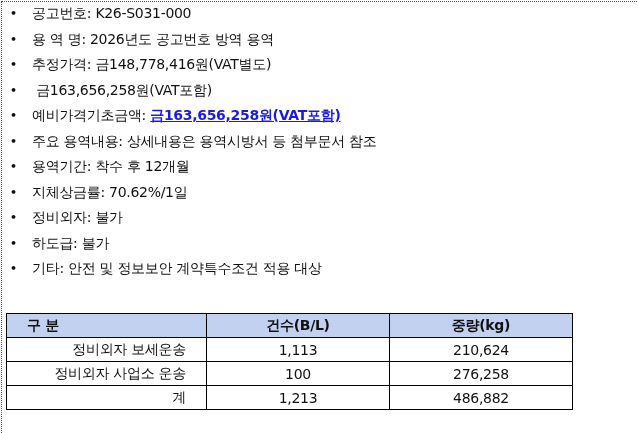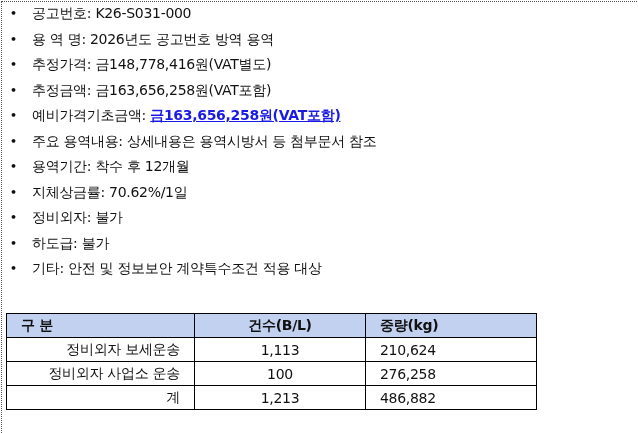--- a/index.html
+++ b/index.html
@@ -71,30 +71,30 @@
       left: 6px;
       top: 313px;
       border-collapse: collapse;
       font-size: 14px;
       letter-spacing: -0.3px;
     }
     table.quantity-table th,
     table.quantity-table td {
       border: 1.5px solid #000000;
       height: 23px;
-      padding: 0 14px;
+      padding: 0 20px;
       white-space: nowrap;
     }
     table.quantity-table th {
       background: #c2d1ef;
       font-weight: bold;
     }
     .col-category { width: 159px; text-align: right; }
     .col-count { width: 142px; text-align: center; }
-    .col-weight { width: 142px; text-align: left; }
+    .col-weight { width: 142px; text-align: center; }
     th.col-category { text-align: left; }
   </style>
 </head>
 <body>
 
 <div class="page-frame"></div>
 
 <ul class="bullet-list">
   <li class="bullet-item">
     <span class="bullet-dot">•</span>
@@ -103,21 +103,21 @@
   <li class="bullet-item">
     <span class="bullet-dot">•</span>
     <span class="label">용 역 명:</span>&nbsp;<span class="value">2026년도 공고번호 방역 용역</span>
   </li>
   <li class="bullet-item">
     <span class="bullet-dot">•</span>
     <span class="label">추정가격:</span>&nbsp;<span class="value">금148,778,416원(VAT별도)</span>
   </li>
   <li class="bullet-item">
     <span class="bullet-dot">•</span>
-    <span class="label">추정금액:</span>&nbsp;<span class="value">금163,656,258원(VAT포함)</span>
+    &nbsp;<span class="value">금163,656,258원(VAT포함)</span>
   </li>
   <li class="bullet-item">
     <span class="bullet-dot">•</span>
     <span class="label">예비가격기초금액:</span>&nbsp;<span class="value value-highlight">금163,656,258원(VAT포함)</span>
   </li>
   <li class="bullet-item">
     <span class="bullet-dot">•</span>
     <span class="label">주요 용역내용:</span>&nbsp;<span class="value">상세내용은 용역시방서 등 첨부문서 참조</span>
   </li>
   <li class="bullet-item">

